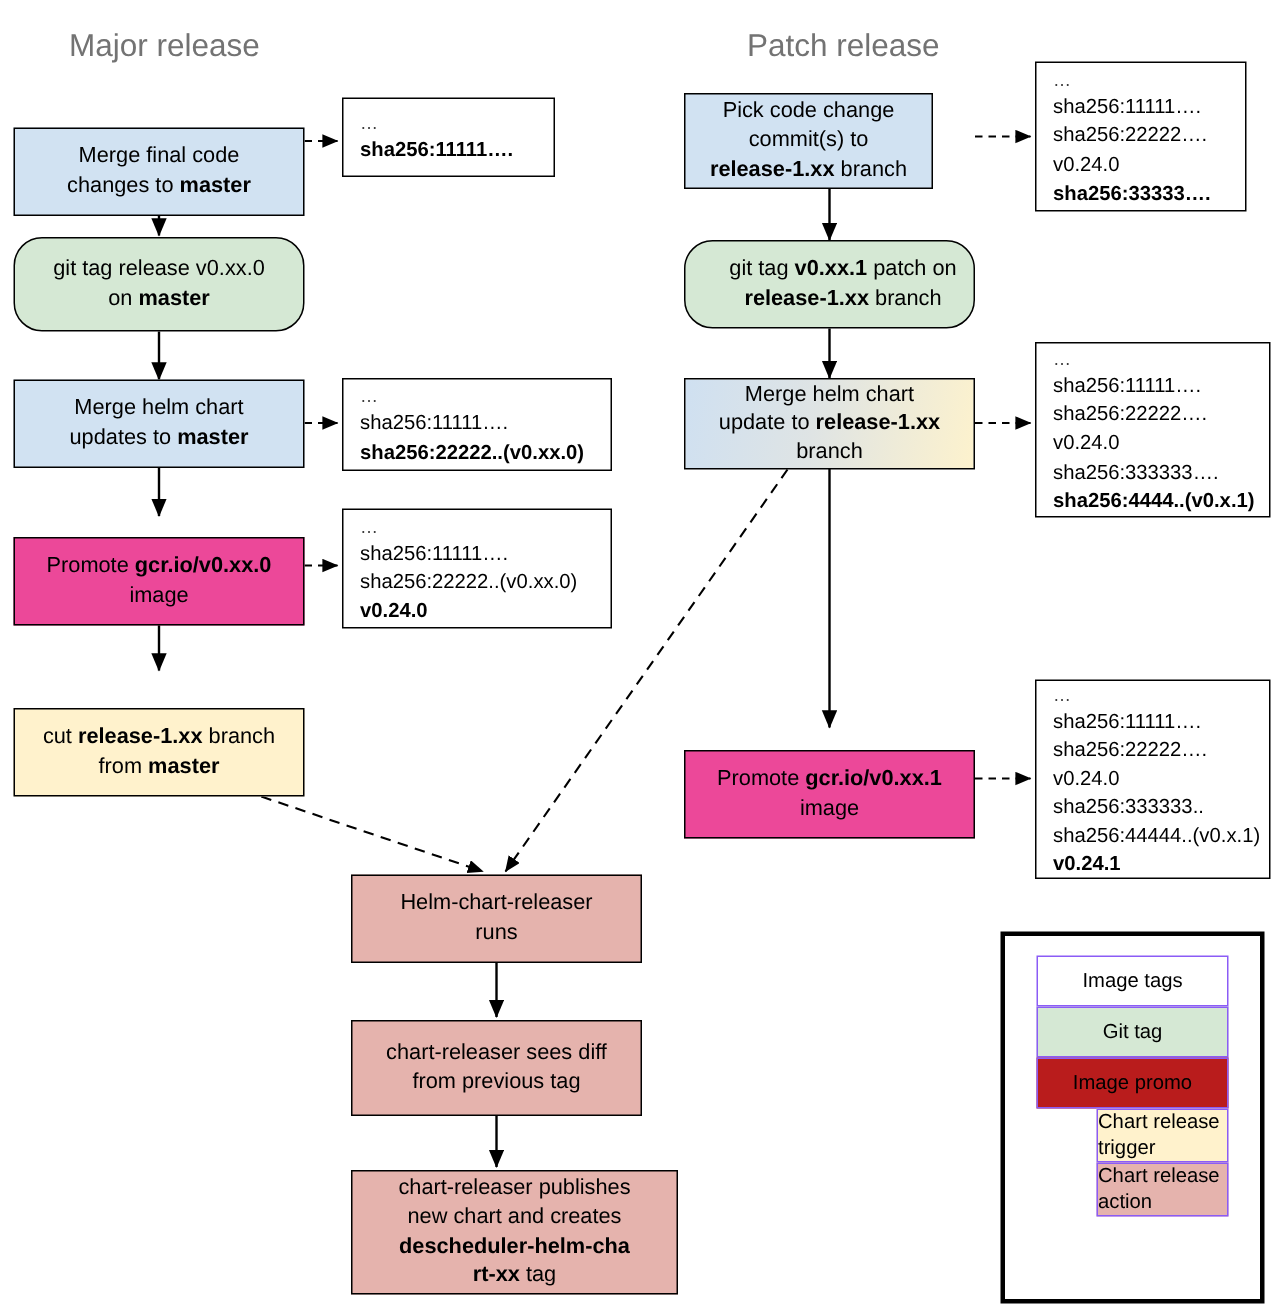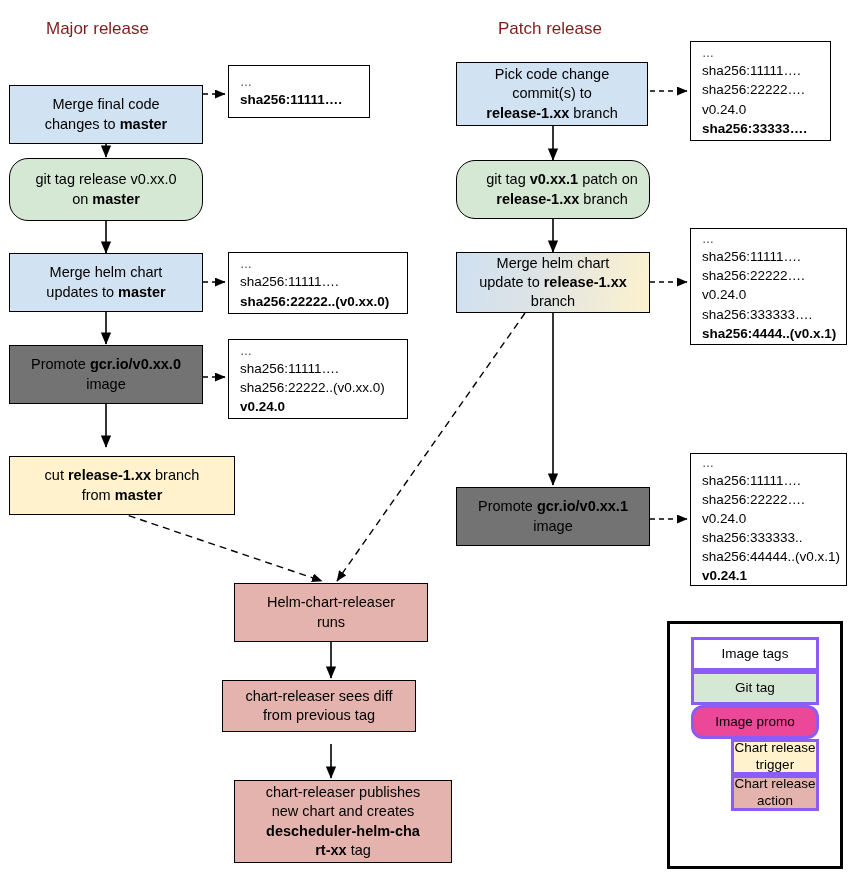--- a/index.html
+++ b/index.html
@@ -3,49 +3,49 @@
 <meta charset="utf-8">
 <style>
   html,body{margin:0;padding:0;}
   body{
     width:853px;height:875px;position:relative;background:#ffffff;
     font-family:"Liberation Sans","DejaVu Sans",sans-serif;
     color:#000000;overflow:hidden;
   }
   #svg-layer{position:absolute;left:0;top:0;width:853px;height:875px;pointer-events:none;}
   .col-title{
-    position:absolute;font-size:17px;color:#7f1d1d;white-space:nowrap;
+    position:absolute;font-size:21px;color:#737373;white-space:nowrap;
   }
   .node{
     position:absolute;box-sizing:border-box;border:1px solid #000;
     display:flex;align-items:center;justify-content:center;text-align:center;
     font-size:14.5px;line-height:1.32;padding:2px 6px;color:#000;
   }
   .node .inner{width:100%;}
   .c-code{background:#d1e2f2;}
   .c-git{background:#d5e8d4;border-radius:19px;}
-  .c-promo{background:#737373;}
+  .c-promo{background:#ec4899;margin-top:13px;}
   .c-trigger{background:#fff2cc;}
   .c-action{background:#e5b3ad;justify-content:center;}
   .c-mixed{background:linear-gradient(100deg,#cfe0f1 0%,#dfe4e4 45%,#fdf2cd 100%);}
   .tagbox{
     position:absolute;box-sizing:border-box;border:1.6px solid #000;background:#fff;
     font-size:13.5px;line-height:1.42;padding:9px 10px 6px 11px;
     display:flex;flex-direction:column;justify-content:center;color:#000;
   }
   .tagbox .ln{white-space:nowrap;}
   .tagbox .dots{letter-spacing:1.5px;font-size:12px;color:#3c3c3c;line-height:1.0;margin-bottom:2px;}
   b{font-weight:bold;}
   
   #legend{
     position:absolute;box-sizing:border-box;border:3px solid #000;background:#fff;
   }
   #legend .inner-pad{padding:13px 21px;display:flex;flex-direction:column;}
   .legend-item{
-    box-sizing:border-box;border:3px solid #8b5cf6;text-align:center;
+    box-sizing:border-box;border:1px solid #8b5cf6;
     font-size:13.5px;line-height:1.25;display:flex;align-items:center;justify-content:center;
     color:#000;
   }
   .lg-1{height:34px;}
   .lg-2{height:36px;margin-left:40px;}
 </style>
 </head>
 <body>
 
 <svg id="svg-layer" viewBox="0 0 853 875">
@@ -103,21 +103,21 @@
   </div>
 </div>
 
 <div class="node c-promo" style="left:9px;top:345px;width:194px;height:59px;">
   <div class="inner">
     <div><span>Promote </span><b>gcr.io/v0.xx.0</b></div>
     <div>image</div>
   </div>
 </div>
 
-<div class="node c-trigger" style="left:9px;top:456px;width:226px;height:59px;">
+<div class="node c-trigger" style="left:9px;top:472px;width:194px;height:59px;">
   <div class="inner">
     <div><span>cut </span><b>release-1.xx</b><span> branch</span></div>
     <div><span>from </span><b>master</b></div>
   </div>
 </div>
 
 <div class="tagbox" style="left:228px;top:65px;width:142px;height:53px;">
   <div class="dots">…</div>
   <div class="ln"><b>sha256:11111….</b></div>
 </div>
@@ -128,21 +128,21 @@
   <div class="ln"><b>sha256:22222..(v0.xx.0)</b></div>
 </div>
 
 <div class="tagbox" style="left:228px;top:339px;width:180px;height:80px;">
   <div class="dots">…</div>
   <div class="ln">sha256:11111….</div>
   <div class="ln">sha256:22222..(v0.xx.0)</div>
   <div class="ln"><b>v0.24.0</b></div>
 </div>
 
-<div class="node c-code" style="left:456px;top:62px;width:192px;height:64px;">
+<div class="node c-code" style="left:456px;top:62px;width:166px;height:64px;">
   <div class="inner">
     <div>Pick code change</div>
     <div>commit(s) to</div>
     <div><b>release-1.xx</b><span> branch</span></div>
   </div>
 </div>
 
 <div class="node c-git" style="left:456px;top:160px;width:194px;height:59px;padding-left:24px;">
   <div class="inner">
     <div><span>git tag </span><b>v0.xx.1</b><span> patch on</span></div>
@@ -192,21 +192,21 @@
   <div class="ln"><b>v0.24.1</b></div>
 </div>
 
 <div class="node c-action" style="left:234px;top:583px;width:194px;height:59px;">
   <div class="inner">
     <div>Helm-chart-releaser</div>
     <div>runs</div>
   </div>
 </div>
 
-<div class="node c-action" style="left:222px;top:680px;width:194px;height:52px;">
+<div class="node c-action" style="left:234px;top:680px;width:194px;height:64px;">
   <div class="inner">
     <div>chart-releaser sees diff</div>
     <div>from previous tag</div>
   </div>
 </div>
 
 <div class="node c-action" style="left:234px;top:780px;width:218px;height:83px;">
   <div class="inner">
     <div>chart-releaser publishes</div>
     <div>new chart and creates</div>
@@ -216,21 +216,21 @@
 </div>
 
 <div id="legend" style="left:667px;top:621px;width:176px;height:248px;">
   <div class="inner-pad">
     <div class="legend-item lg-1" style="background:#ffffff;">
         <span>Image tags</span>
       </div>
     <div class="legend-item lg-1" style="background:#d5e8d4;">
         <span>Git tag</span>
       </div>
-    <div class="legend-item lg-1" style="background:#ec4899;border-radius:12px;">
+    <div class="legend-item lg-1" style="background:#b91c1c;">
         <span>Image promo</span>
       </div>
     <div class="legend-item lg-2" style="background:#fff2cc;">
         <span>Chart release trigger</span>
       </div>
     <div class="legend-item lg-2" style="background:#e5b3ad;">
         <span>Chart release action</span>
       </div>
   </div>
 </div>

